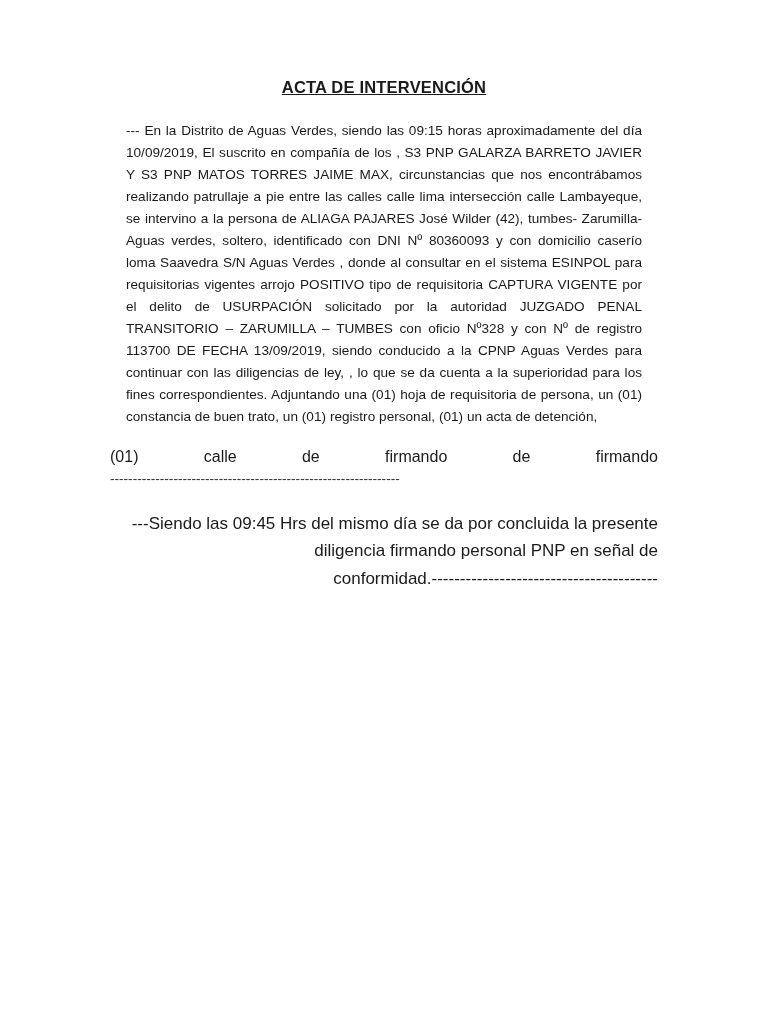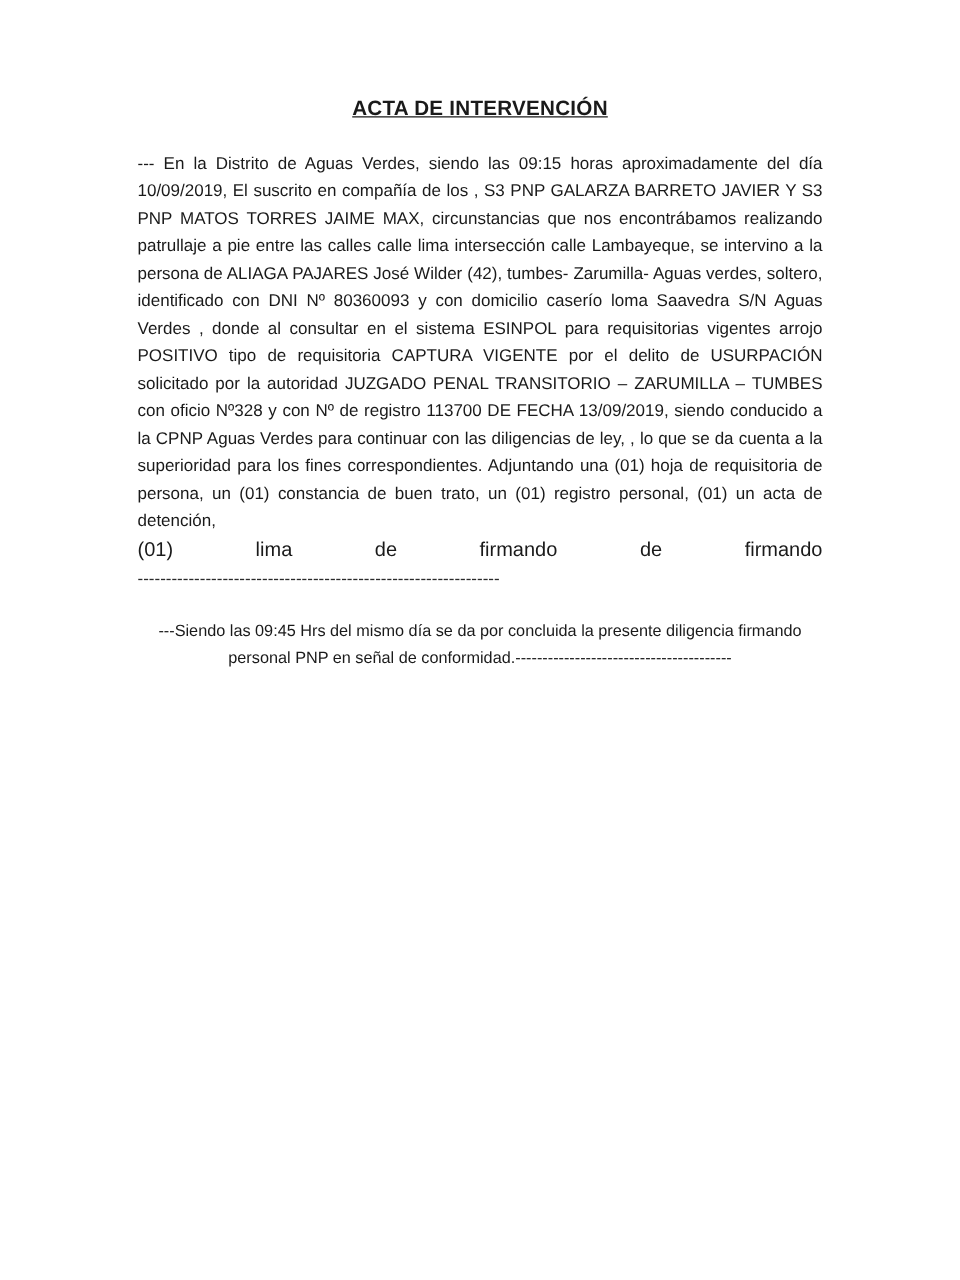--- a/index.html
+++ b/index.html
@@ -42,21 +42,21 @@
     letter-spacing: 0.2px;
     margin: 0 0 22px 0;
     line-height: 1.2;
   }
 
   .body-paragraph {
     font-size: 13.6px;
     line-height: 1.62;
     text-align: justify;
     text-justify: inter-word;
-    margin: 0;
+    margin: 16px;
     word-spacing: 0.1px;
   }
 
   
   .justified-last-line {
     display: flex;
     justify-content: space-between;
     font-size: 16px;
     line-height: 1.62;
     width: 100%;
@@ -69,23 +69,23 @@
     font-size: 13.6px;
     line-height: 1.3;
     margin: 0;
     letter-spacing: 0px;
     white-space: nowrap;
     overflow: hidden;
     color: #2a2a2a;
   }
 
   .closing-paragraph {
-    font-size: 13px;
+    font-size: 17px;
     line-height: 1.62;
-    text-align: center;
+    text-align: right;
     margin: 22px 0 0 0;
   }
   .closing-paragraph .tail-dashes {
     white-space: nowrap;
   }
 
   .signature-row {
     position: relative;
     margin-top: 52px;
     height: 26px;
@@ -109,21 +109,21 @@
 
 <div class="page">
   <div class="content">
 
     <h1 class="doc-title">ACTA DE INTERVENCIÓN</h1>
 
     <p class="body-paragraph">--- En la Distrito de Aguas Verdes, siendo las 09:15 horas aproximadamente del día 10/09/2019, El suscrito en compañía de los , S3 PNP GALARZA BARRETO JAVIER Y S3 PNP MATOS TORRES JAIME MAX, circunstancias que nos encontrábamos realizando patrullaje   a pie   entre las calles calle lima intersección calle Lambayeque, se intervino a la persona de ALIAGA PAJARES José Wilder  (42), tumbes- Zarumilla- Aguas verdes, soltero, identificado con DNI Nº 80360093 y con domicilio caserío loma Saavedra S/N Aguas Verdes , donde al consultar en el sistema ESINPOL para requisitorias vigentes arrojo POSITIVO tipo de requisitoria CAPTURA VIGENTE por el delito de USURPACIÓN solicitado por la autoridad JUZGADO PENAL TRANSITORIO – ZARUMILLA – TUMBES con oficio Nº328  y con Nº de registro 113700 DE FECHA 13/09/2019, siendo conducido a la CPNP Aguas Verdes para continuar con las diligencias de ley, , lo que se da cuenta a la superioridad para los fines correspondientes. Adjuntando una (01) hoja de requisitoria de persona, un (01) constancia de buen trato, un (01) registro personal, (01) un acta de detención,</p>
 
     <div class="justified-last-line">
       <span>(01)</span>
-      <span>lima</span>
+      <span>calle</span>
       <span>de</span>
       <span>firmando</span>
       <span>de</span>
       <span>firmando</span>
     </div>
 
     <p class="separator-dashes">----------------------------------------------------------------</p>
 
     <p class="closing-paragraph">
       <span>---Siendo las 09:45 Hrs del mismo día se da por concluida la presente diligencia firmando personal PNP en señal de conformidad.</span><span class="tail-dashes">----------------------------------------</span>

